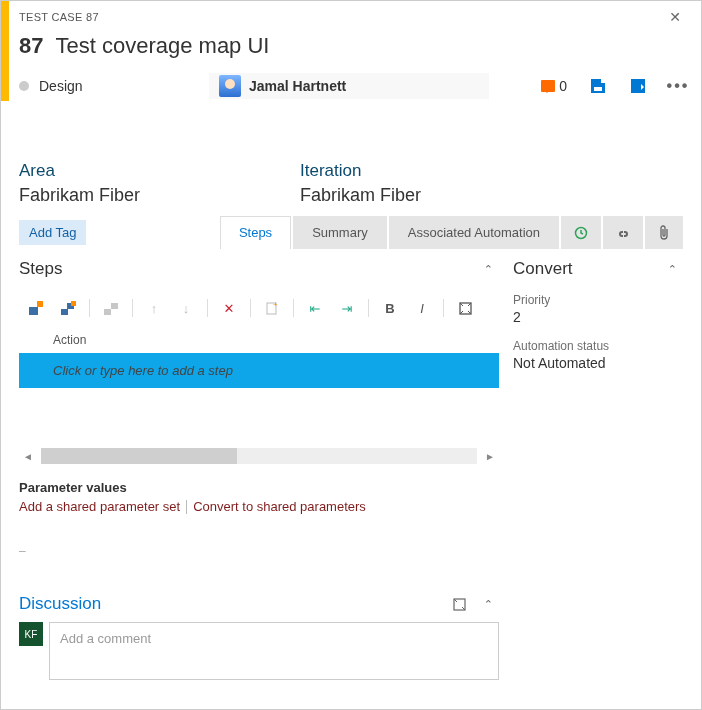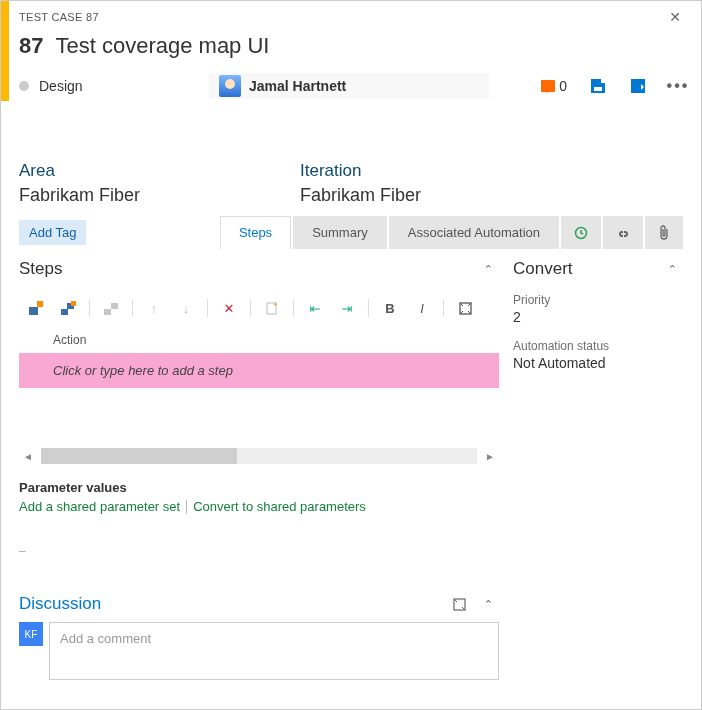--- a/index.html
+++ b/index.html
@@ -45,35 +45,35 @@
   .side-col { width: 170px; }
   .section-head { display: flex; justify-content: space-between; align-items: center; padding: 10px 0 10px 0; border-bottom: 0;}
   .section-title { font-size: 17px; color: #333; font-weight:400;}
   .chev { color:#666; font-size:11px; cursor:pointer; padding:2px 6px;}
   .toolbar { display: flex; align-items: center; gap: 6px; padding: 6px 4px;}
   .tbtn { width: 26px; height: 26px; display:flex; align-items:center; justify-content:center; color:#555; cursor:pointer; font-size:13px;}
   .tbtn.dis{ color:#bbb; cursor:default;}
   .tsep{ width:1px; height:18px; background:#ddd; margin:0 2px;}
   .steps-box { background: #fff; }
   .steps-header { padding: 6px 4px 6px 34px; font-size: 12px; color: #555; }
-  .steps-placeholder { background: #f9a8d4; padding: 10px 10px 10px 34px; font-style: italic; color: #444; font-size: 13px; min-height:32px;}
+  .steps-placeholder { background: #0ea5e9; padding: 10px 10px 10px 34px; font-style: italic; color: #444; font-size: 13px; min-height:32px;}
   .hscroll { display: flex; align-items: center; margin-top: 60px; gap:4px;}
   .hscroll-track { flex:1; height: 16px; background:#eee; position:relative;}
   .hscroll-thumb { position:absolute; left:0; top:0; height:100%; width:45%; background:#cfcfcf;}
   .hscroll-arr{ font-size:10px; color:#888; padding:0 4px; cursor:pointer;}
   .param-title{ font-size:13px; font-weight:600; color:#333; margin-top:16px;}
   .param-links{ display:flex; gap:6px; align-items:center; margin-top:4px; font-size:13px;}
-  .param-links a{ color:#15803d; text-decoration:none; cursor:pointer;}
+  .param-links a{ color:#7f1d1d; text-decoration:none; cursor:pointer;}
   .vsep{ width:1px; height:14px; background:#bbb;}
   .dash{ color:#aaa; margin-top:30px; font-size:12px;}
   .discussion-title{ color:#0078d4; font-size:17px; font-weight:400;}
   .discussion-head{ display:flex; justify-content:space-between; align-items:center; margin-top:36px;}
   .disc-icons{ display:flex; gap:12px; align-items:center;}
   .comment-row{ display:flex; gap:6px; margin-top:8px;}
-  .comment-avatar{ width:24px;height:24px; background:#3b82f6; color:#fff; font-size:10px; display:flex; align-items:center; justify-content:center;}
+  .comment-avatar{ width:24px;height:24px; background:#14532d; color:#fff; font-size:10px; display:flex; align-items:center; justify-content:center;}
   .comment-box{ flex:1; border:1px solid #ccc; min-height:58px; padding:8px 10px; font-size:13px; color:#9a9a9a;}
   .side-label{ font-size:12px; color:#6f6f6f; margin-top:4px;}
   .side-value{ font-size:14px; color:#333; margin-top:2px; margin-bottom:14px;}
   svg{display:block;}
 </style>
 </head>
 <body>
 
 <div class="accent-bar"></div>
 

